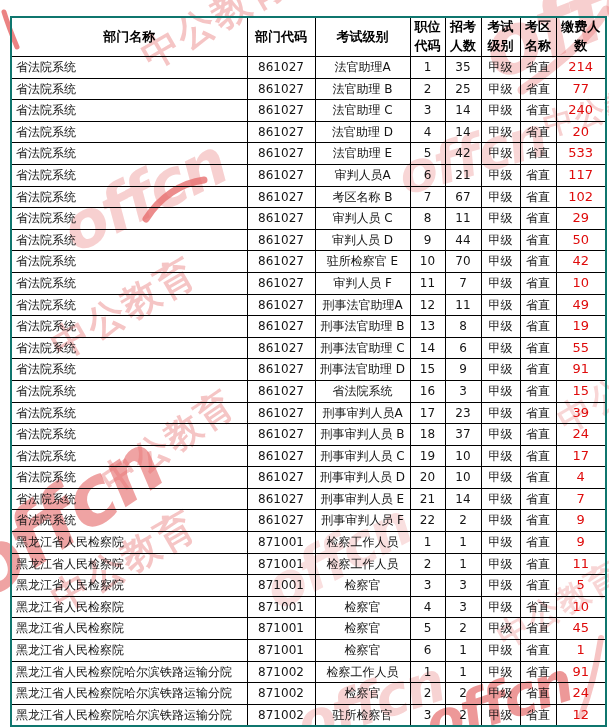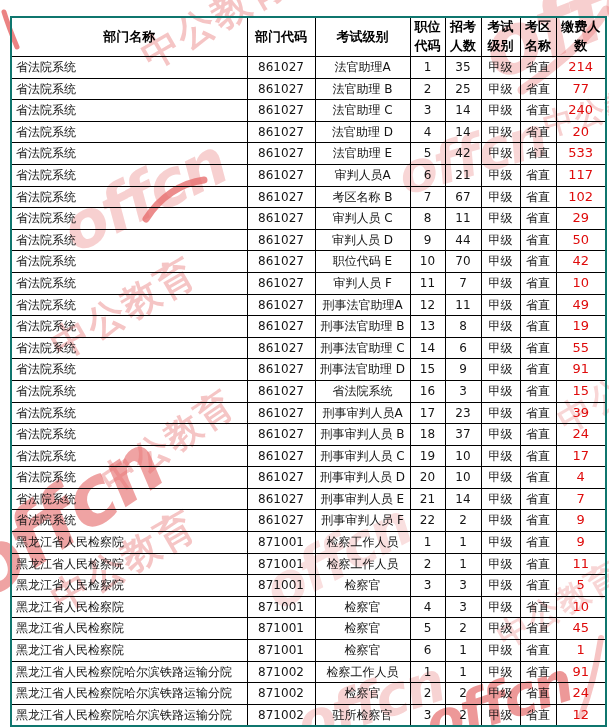--- a/index.html
+++ b/index.html
@@ -173,21 +173,21 @@
           <td>审判人员 D</td>
           <td>9</td>
           <td>44</td>
           <td>甲级</td>
           <td>省直</td>
           <td class="col-fee">50</td>
         </tr>
         <tr>
           <td class="col-dept">省法院系统</td>
           <td>861027</td>
-          <td>职位代码 E</td>
+          <td>驻所检察官 E</td>
           <td>10</td>
           <td>70</td>
           <td>甲级</td>
           <td>省直</td>
           <td class="col-fee">42</td>
         </tr>
         <tr>
           <td class="col-dept">省法院系统</td>
           <td>861027</td>
           <td>审判人员 F</td>

